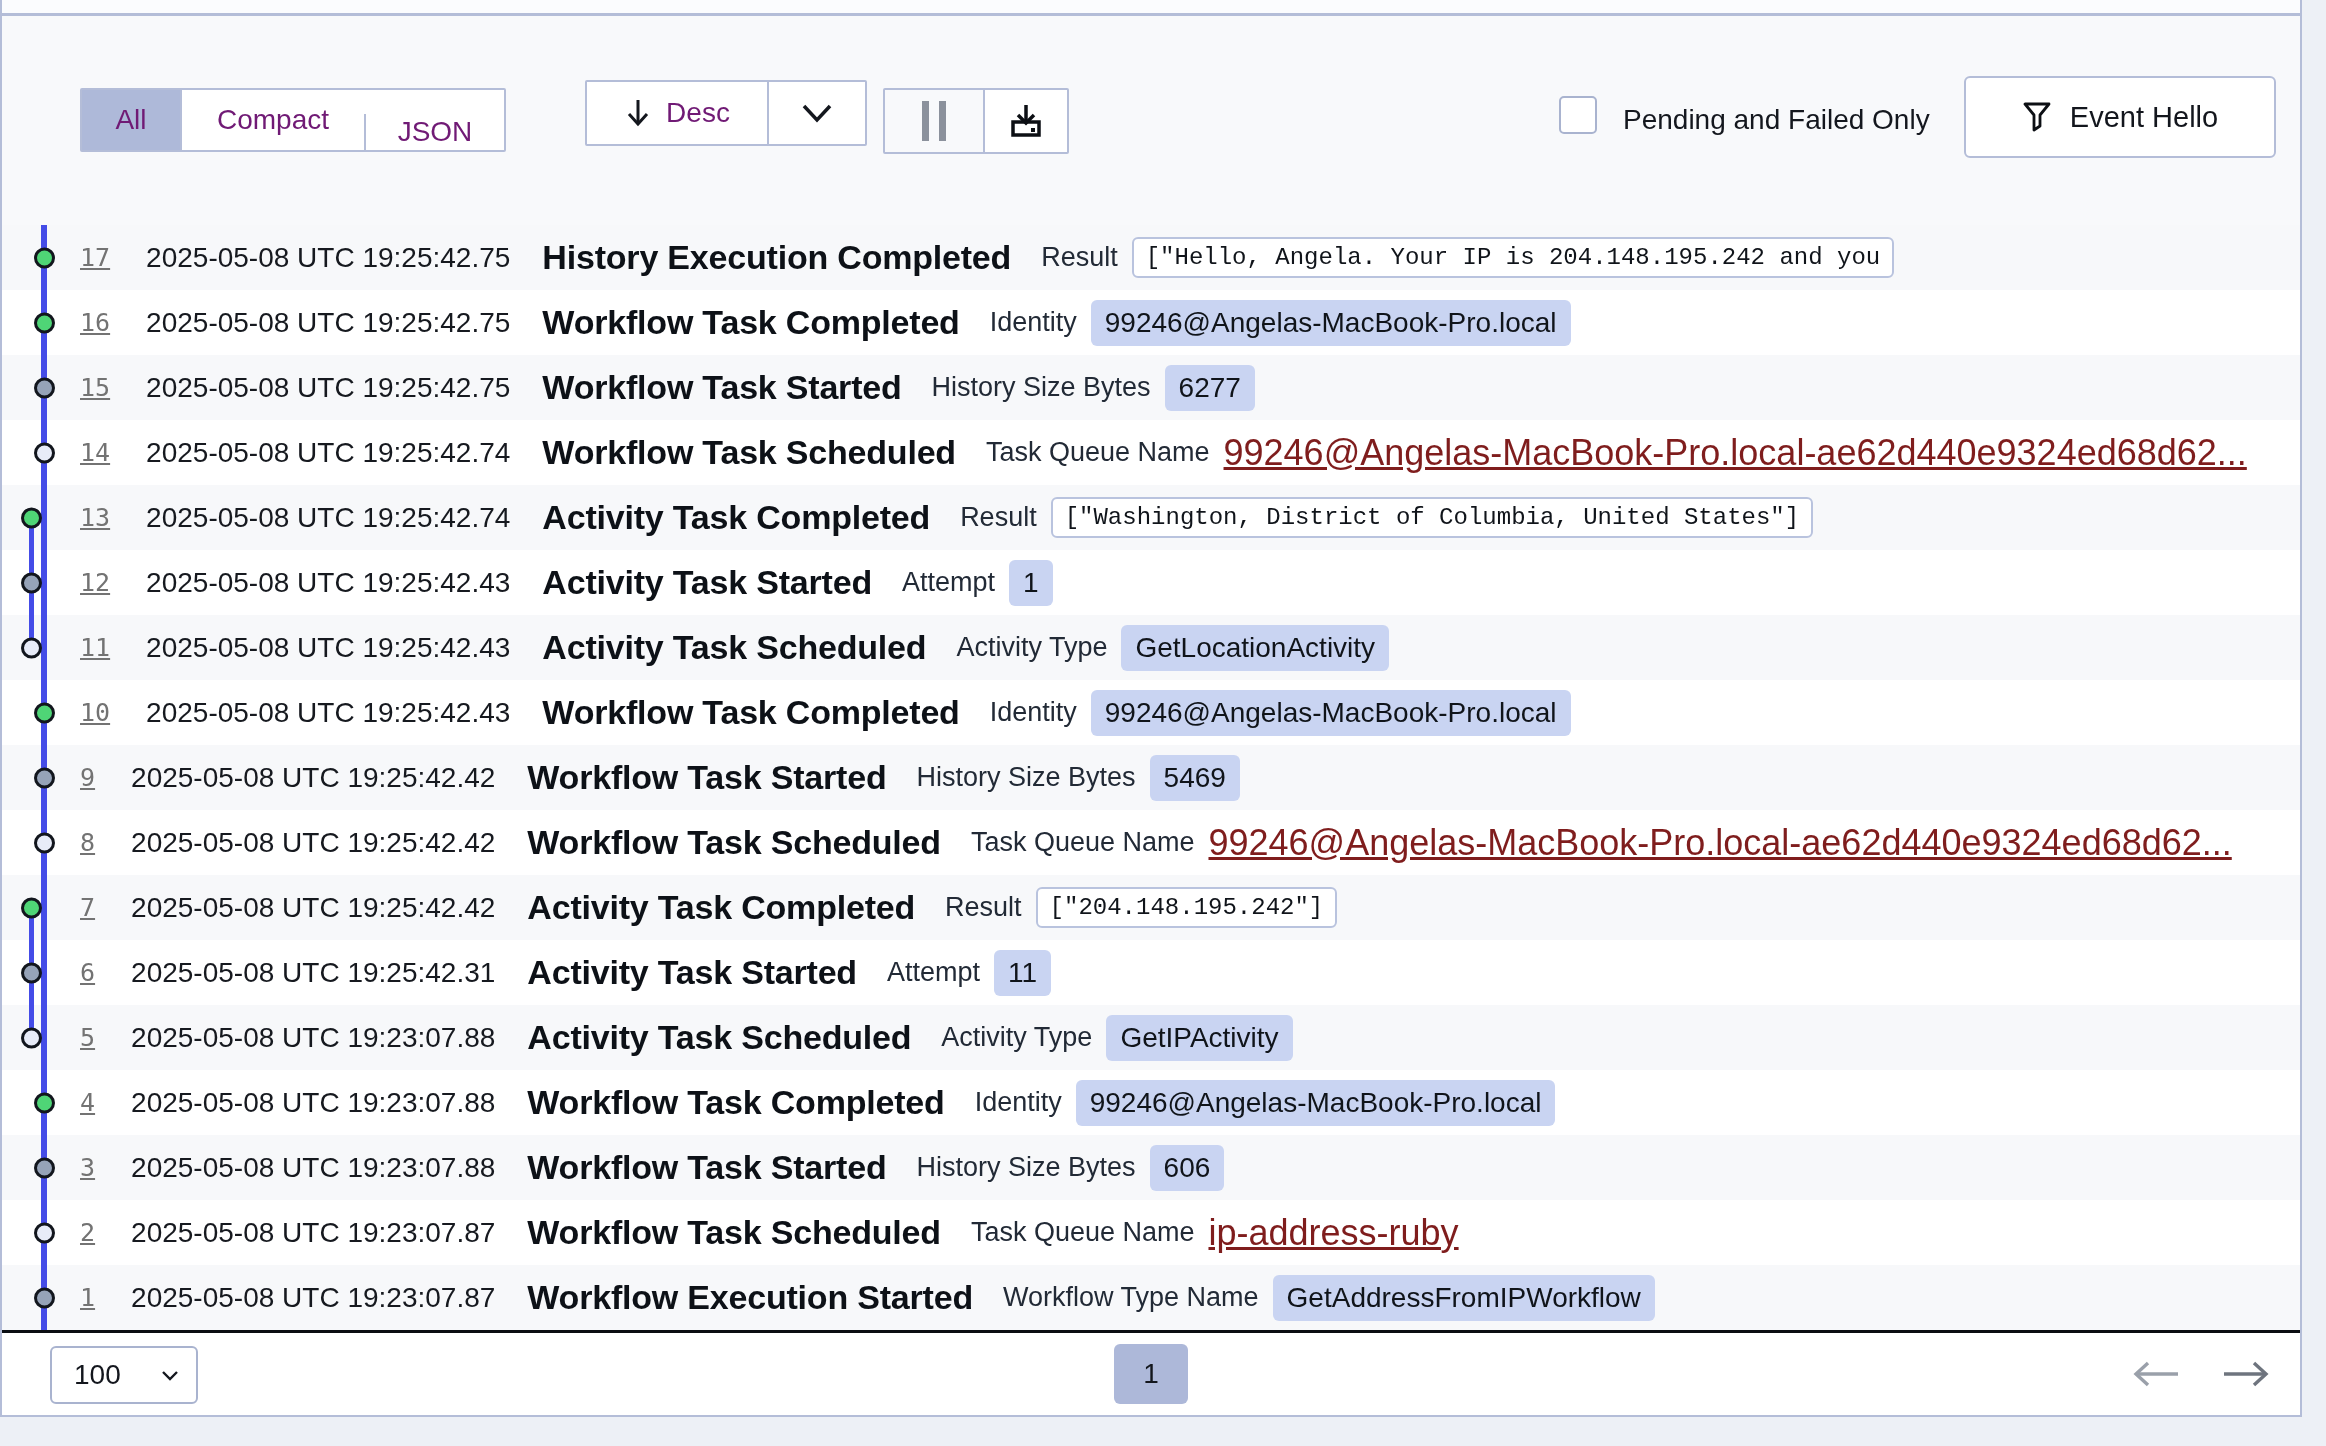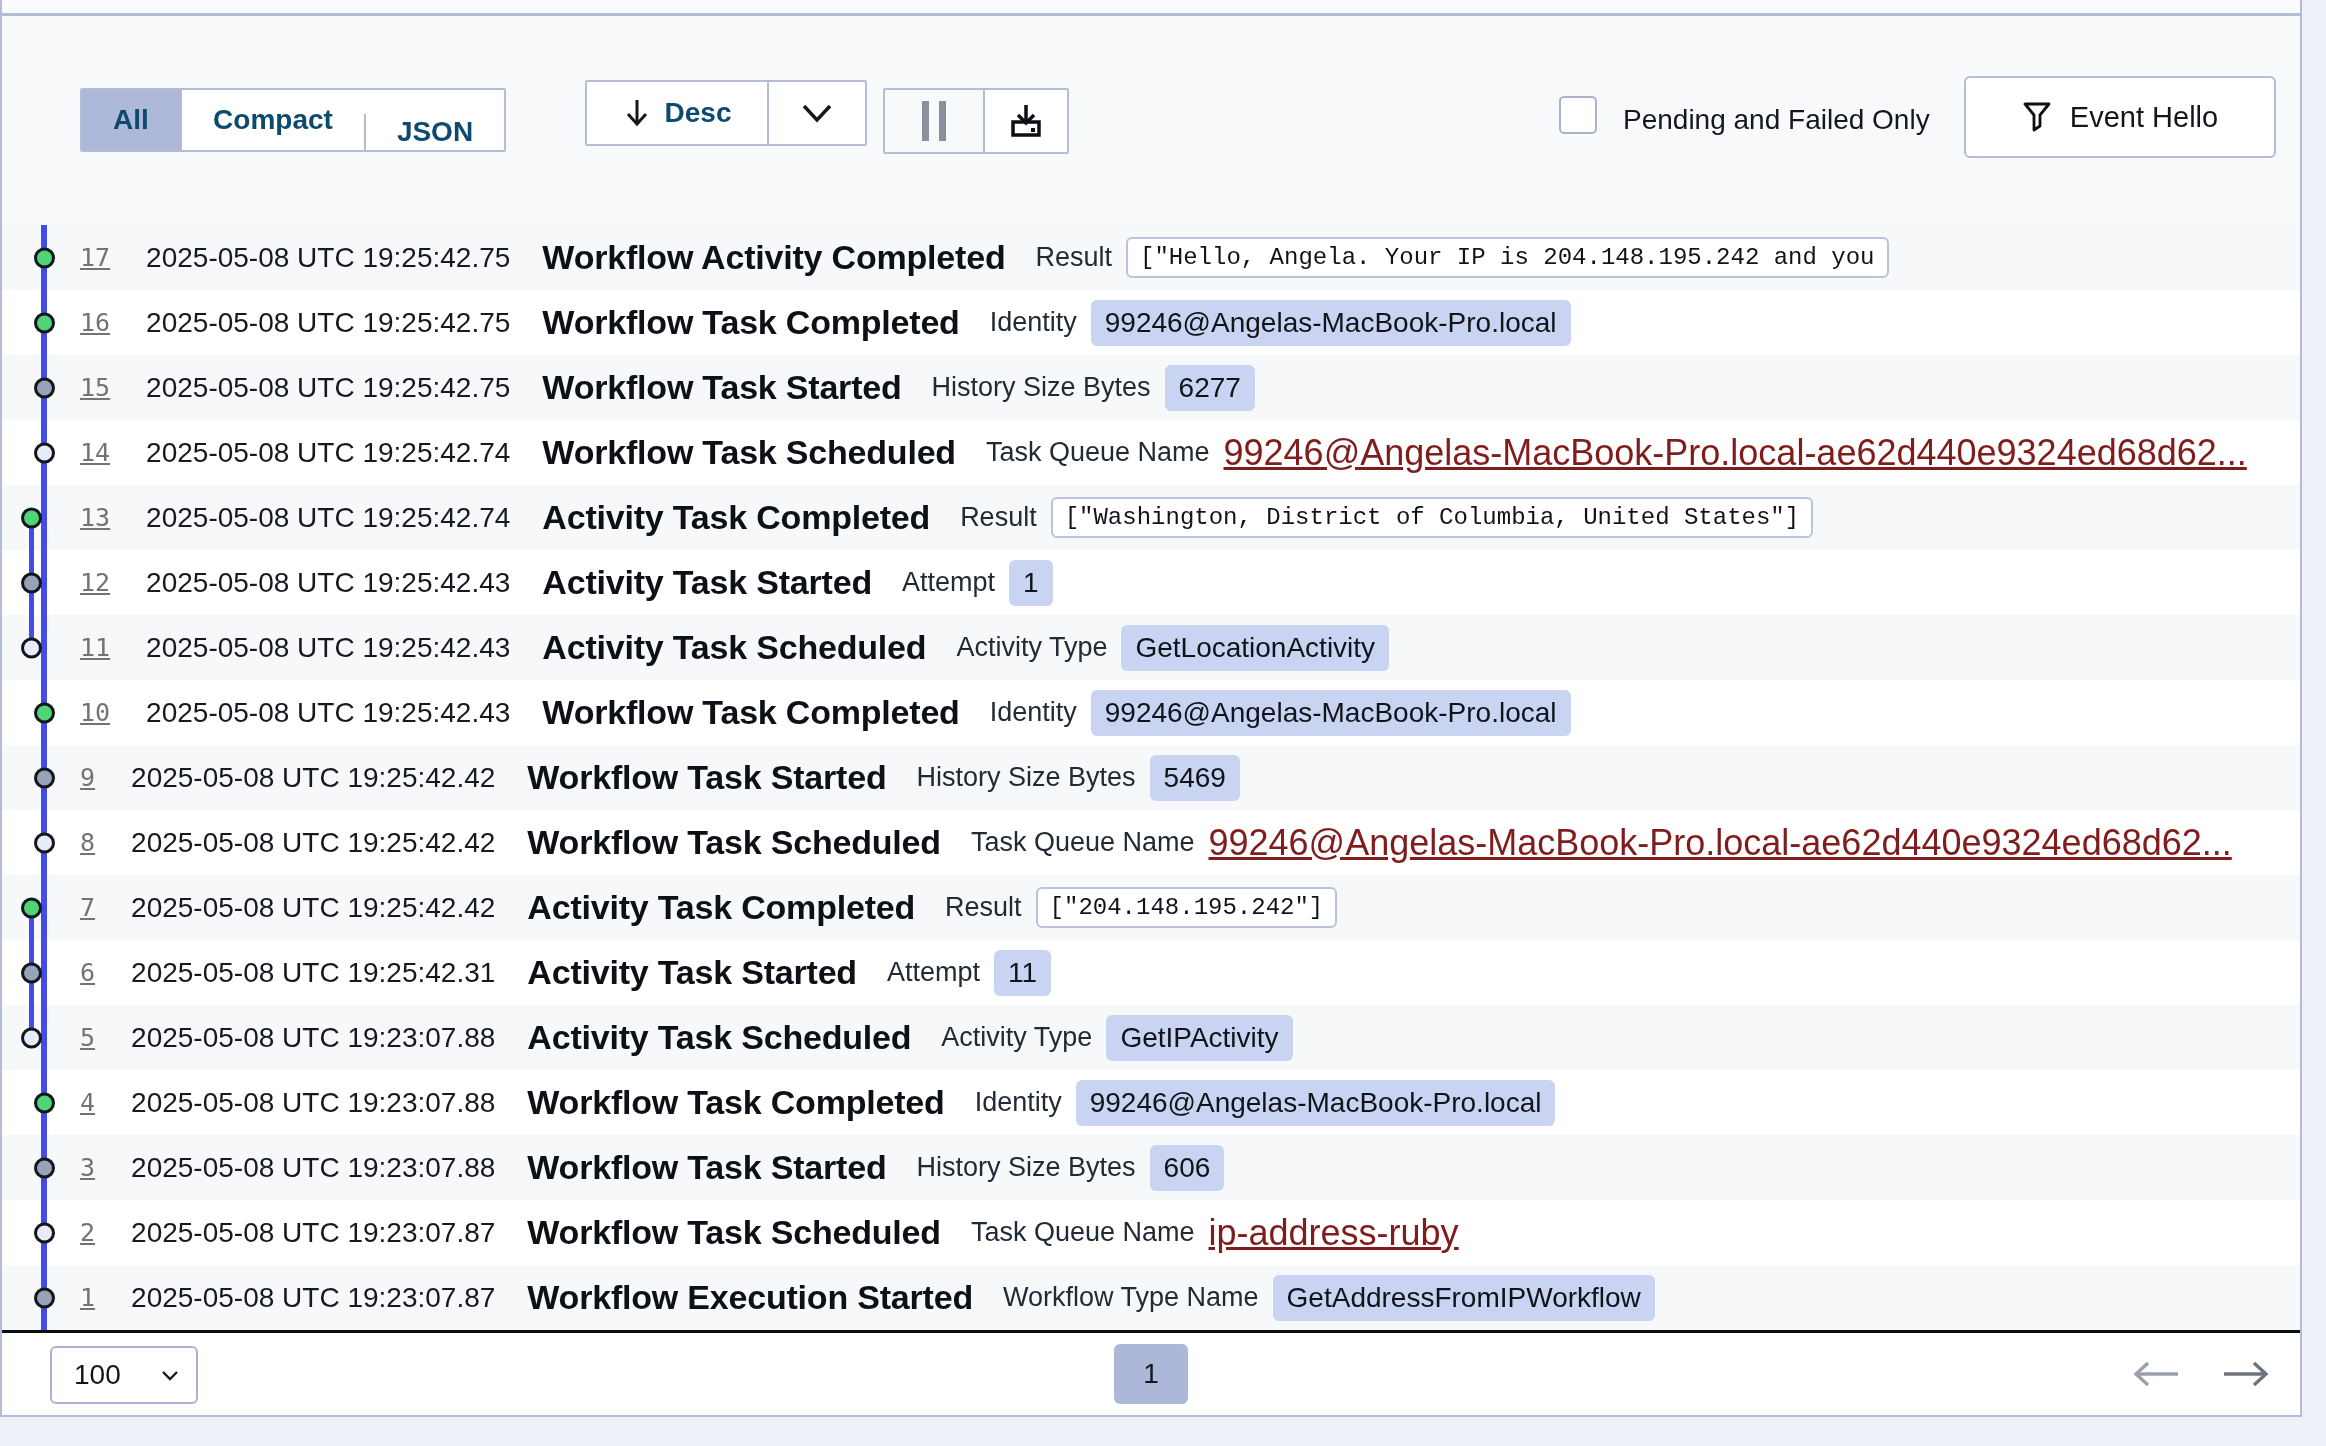--- a/index.html
+++ b/index.html
@@ -12,21 +12,21 @@
 
   .top-white { height:13px; background:#fbfcfe; }
   .top-line  { height:3px; background:#b4bdd8; }
 
   
   .toolbar { position:relative; height:209px; background:#f8f9fb; }
 
   .btn-group { position:absolute; display:flex; align-items:stretch;
     border:2px solid #b4bdd8; background:#fff; border-radius:2px; }
   .seg { display:flex; align-items:center; justify-content:center;
-    font-size:28px; font-weight:700; color:#0c4a6e; cursor:pointer; background:#fff; }
+    font-size:28px; font-weight:400; color:#701a75; cursor:pointer; background:#fff; }
   .seg.selected { background:#aeb9d9; }
   .seg + .seg { border-left:2px solid #b4bdd8; }
 
   .tabs-group { left:78px; top:72px; height:64px; }
   .tab-all { width:98px; } .tab-compact { width:184px; } .tab-json { width:140px;margin-top:24px; }
 
   .sort-group { left:583px; top:64px; height:66px; }
   .sort-main { width:180px; gap:14px; }
   .sort-chevron { width:98px; }
 
@@ -157,21 +157,21 @@
       <span>Event Hello</span>
     </div>
   </div>
 
   <div class="list" id="event-list">
     <div class="timeline-main"></div>
   <div class="row stripe">
     <span class="dot dot-completed main"></span>
     <a class="num">17</a>
     <span class="ts">2025-05-08 UTC 19:25:42.75</span>
-    <span class="name">Workflow Activity Completed</span>
+    <span class="name">History Execution Completed</span>
     <span class="dlabel">Result</span>
 
     <span class="codebox">["Hello, Angela. Your IP is 204.148.195.242 and you</span>
 
   </div>
       <div class="row">
     <span class="dot dot-completed main"></span>
     <a class="num">16</a>
     <span class="ts">2025-05-08 UTC 19:25:42.75</span>
     <span class="name">Workflow Task Completed</span>

